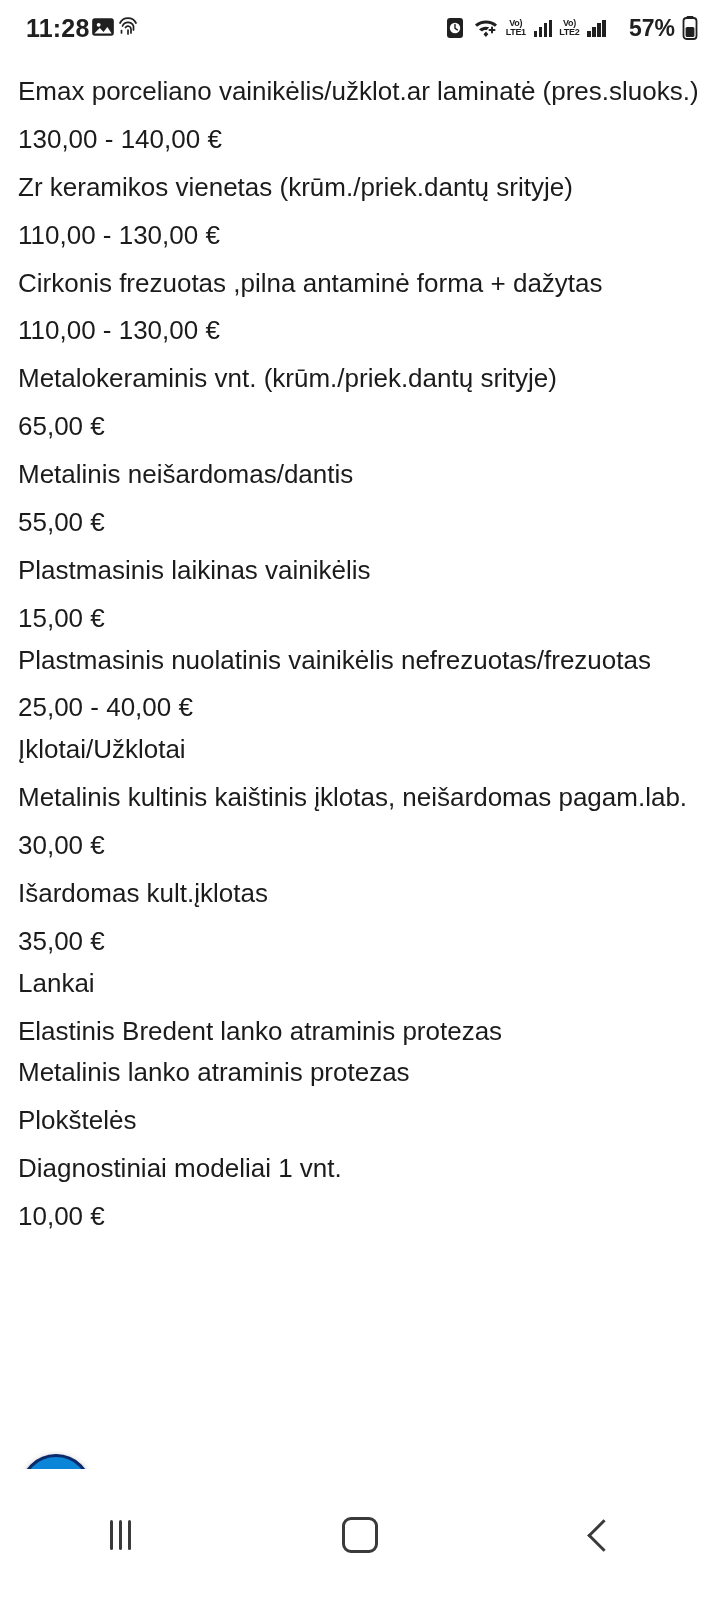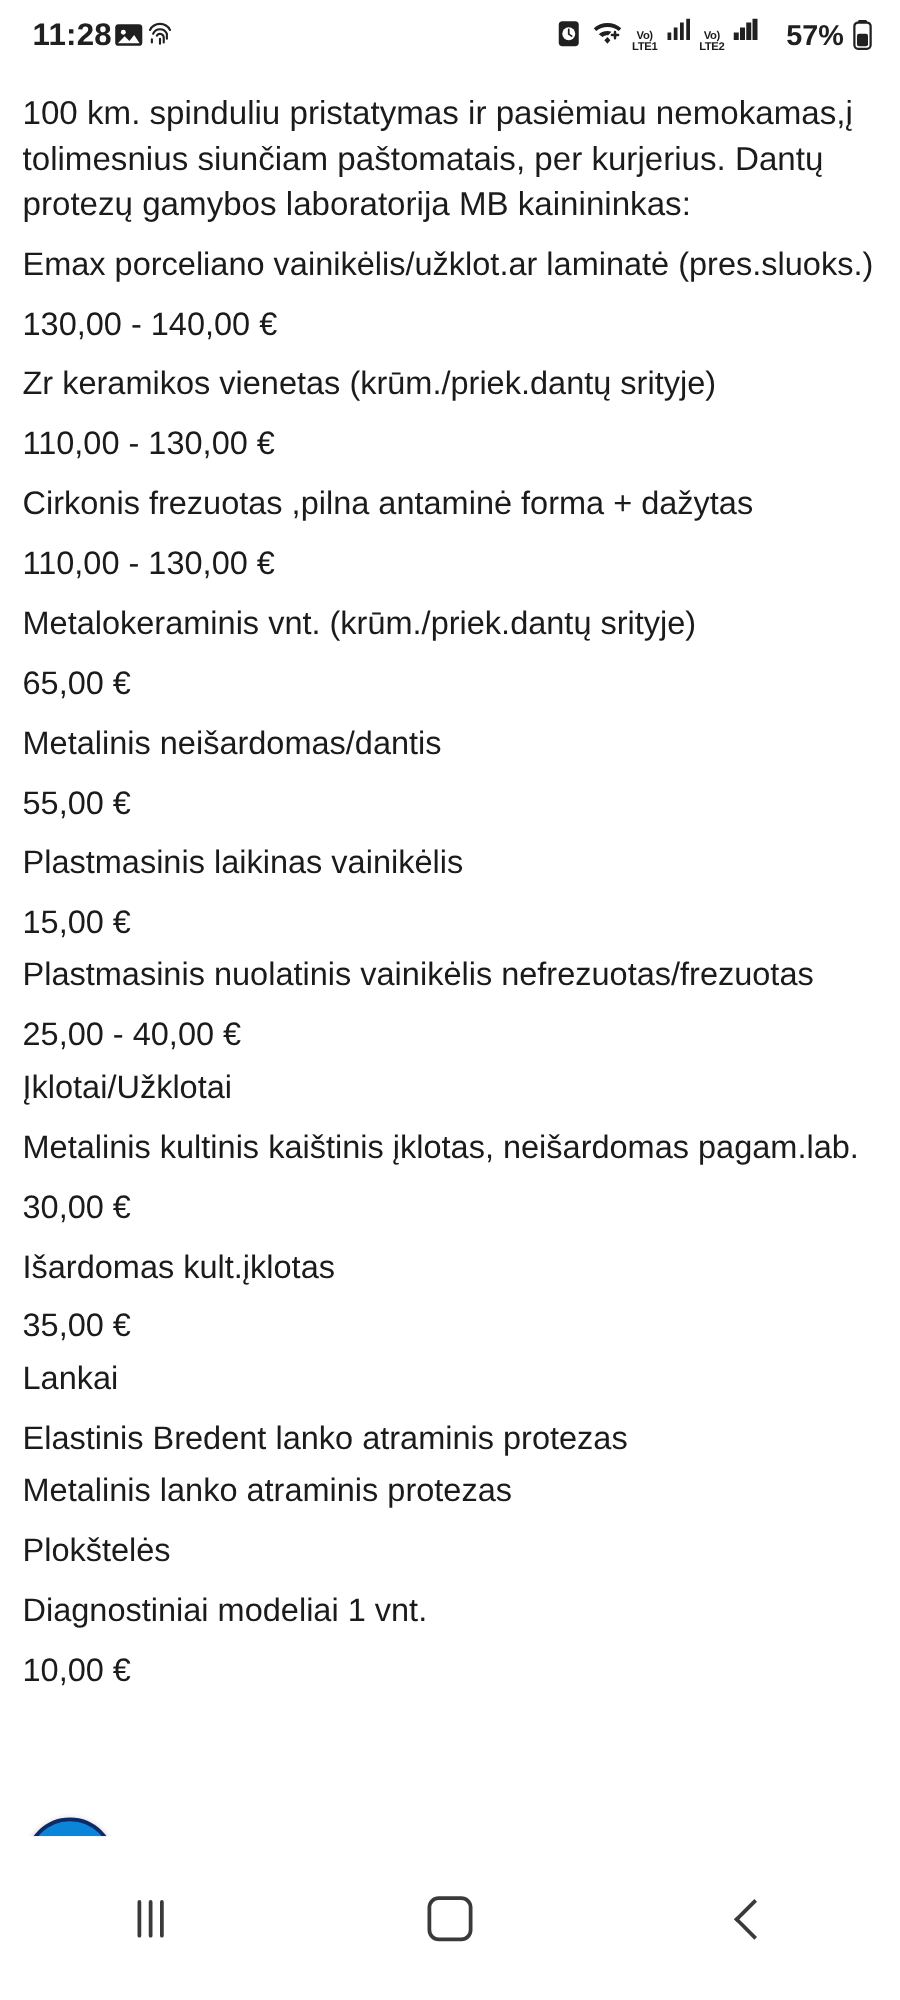--- a/index.html
+++ b/index.html
@@ -23,30 +23,31 @@
     align-items: center;
     justify-content: space-between;
     padding: 0 22px 0 26px;
     box-sizing: border-box;
     background: #ffffff;
     position: relative;
     z-index: 5;
   }
   .status-left {
     display: flex;
-    align-items: center;
+    align-items: flex-start;
   }
   .status-clock {
     font-size: 25px;
     font-weight: 700;
     color: #202020;
     letter-spacing: 0.2px;
   }
   .status-right {
     display: flex;
+    align-items: center;
     gap: 7px;
   }
   .battery-text {
     font-size: 23px;
     font-weight: 600;
     color: #202020;
     margin-left: 16px;
   }
   .icon-svg { display: block; }
 
@@ -267,21 +268,20 @@
     </span>
   </div>
 </div>
 
 <div class="content">
 
   <div class="clipped-top">
     
   </div>
 
-  <div class="para">100 km. spinduliu pristatymas ir pasiėmiau nemokamas,į tolimesnius siunčiam paštomatais, per kurjerius. Dantų protezų gamybos laboratorija MB kainininkas:</div>
 
   <div class="line">Emax porceliano vainikėlis/užklot.ar laminatė (pres.sluoks.)</div>
   <div class="line">130,00 - 140,00 €</div>
 
   <div class="line">Zr keramikos vienetas (krūm./priek.dantų srityje)</div>
   <div class="line">110,00 - 130,00 €</div>
 
   <div class="line">Cirkonis frezuotas ,pilna antaminė forma + dažytas</div>
   <div class="line">110,00 - 130,00 €</div>
 

